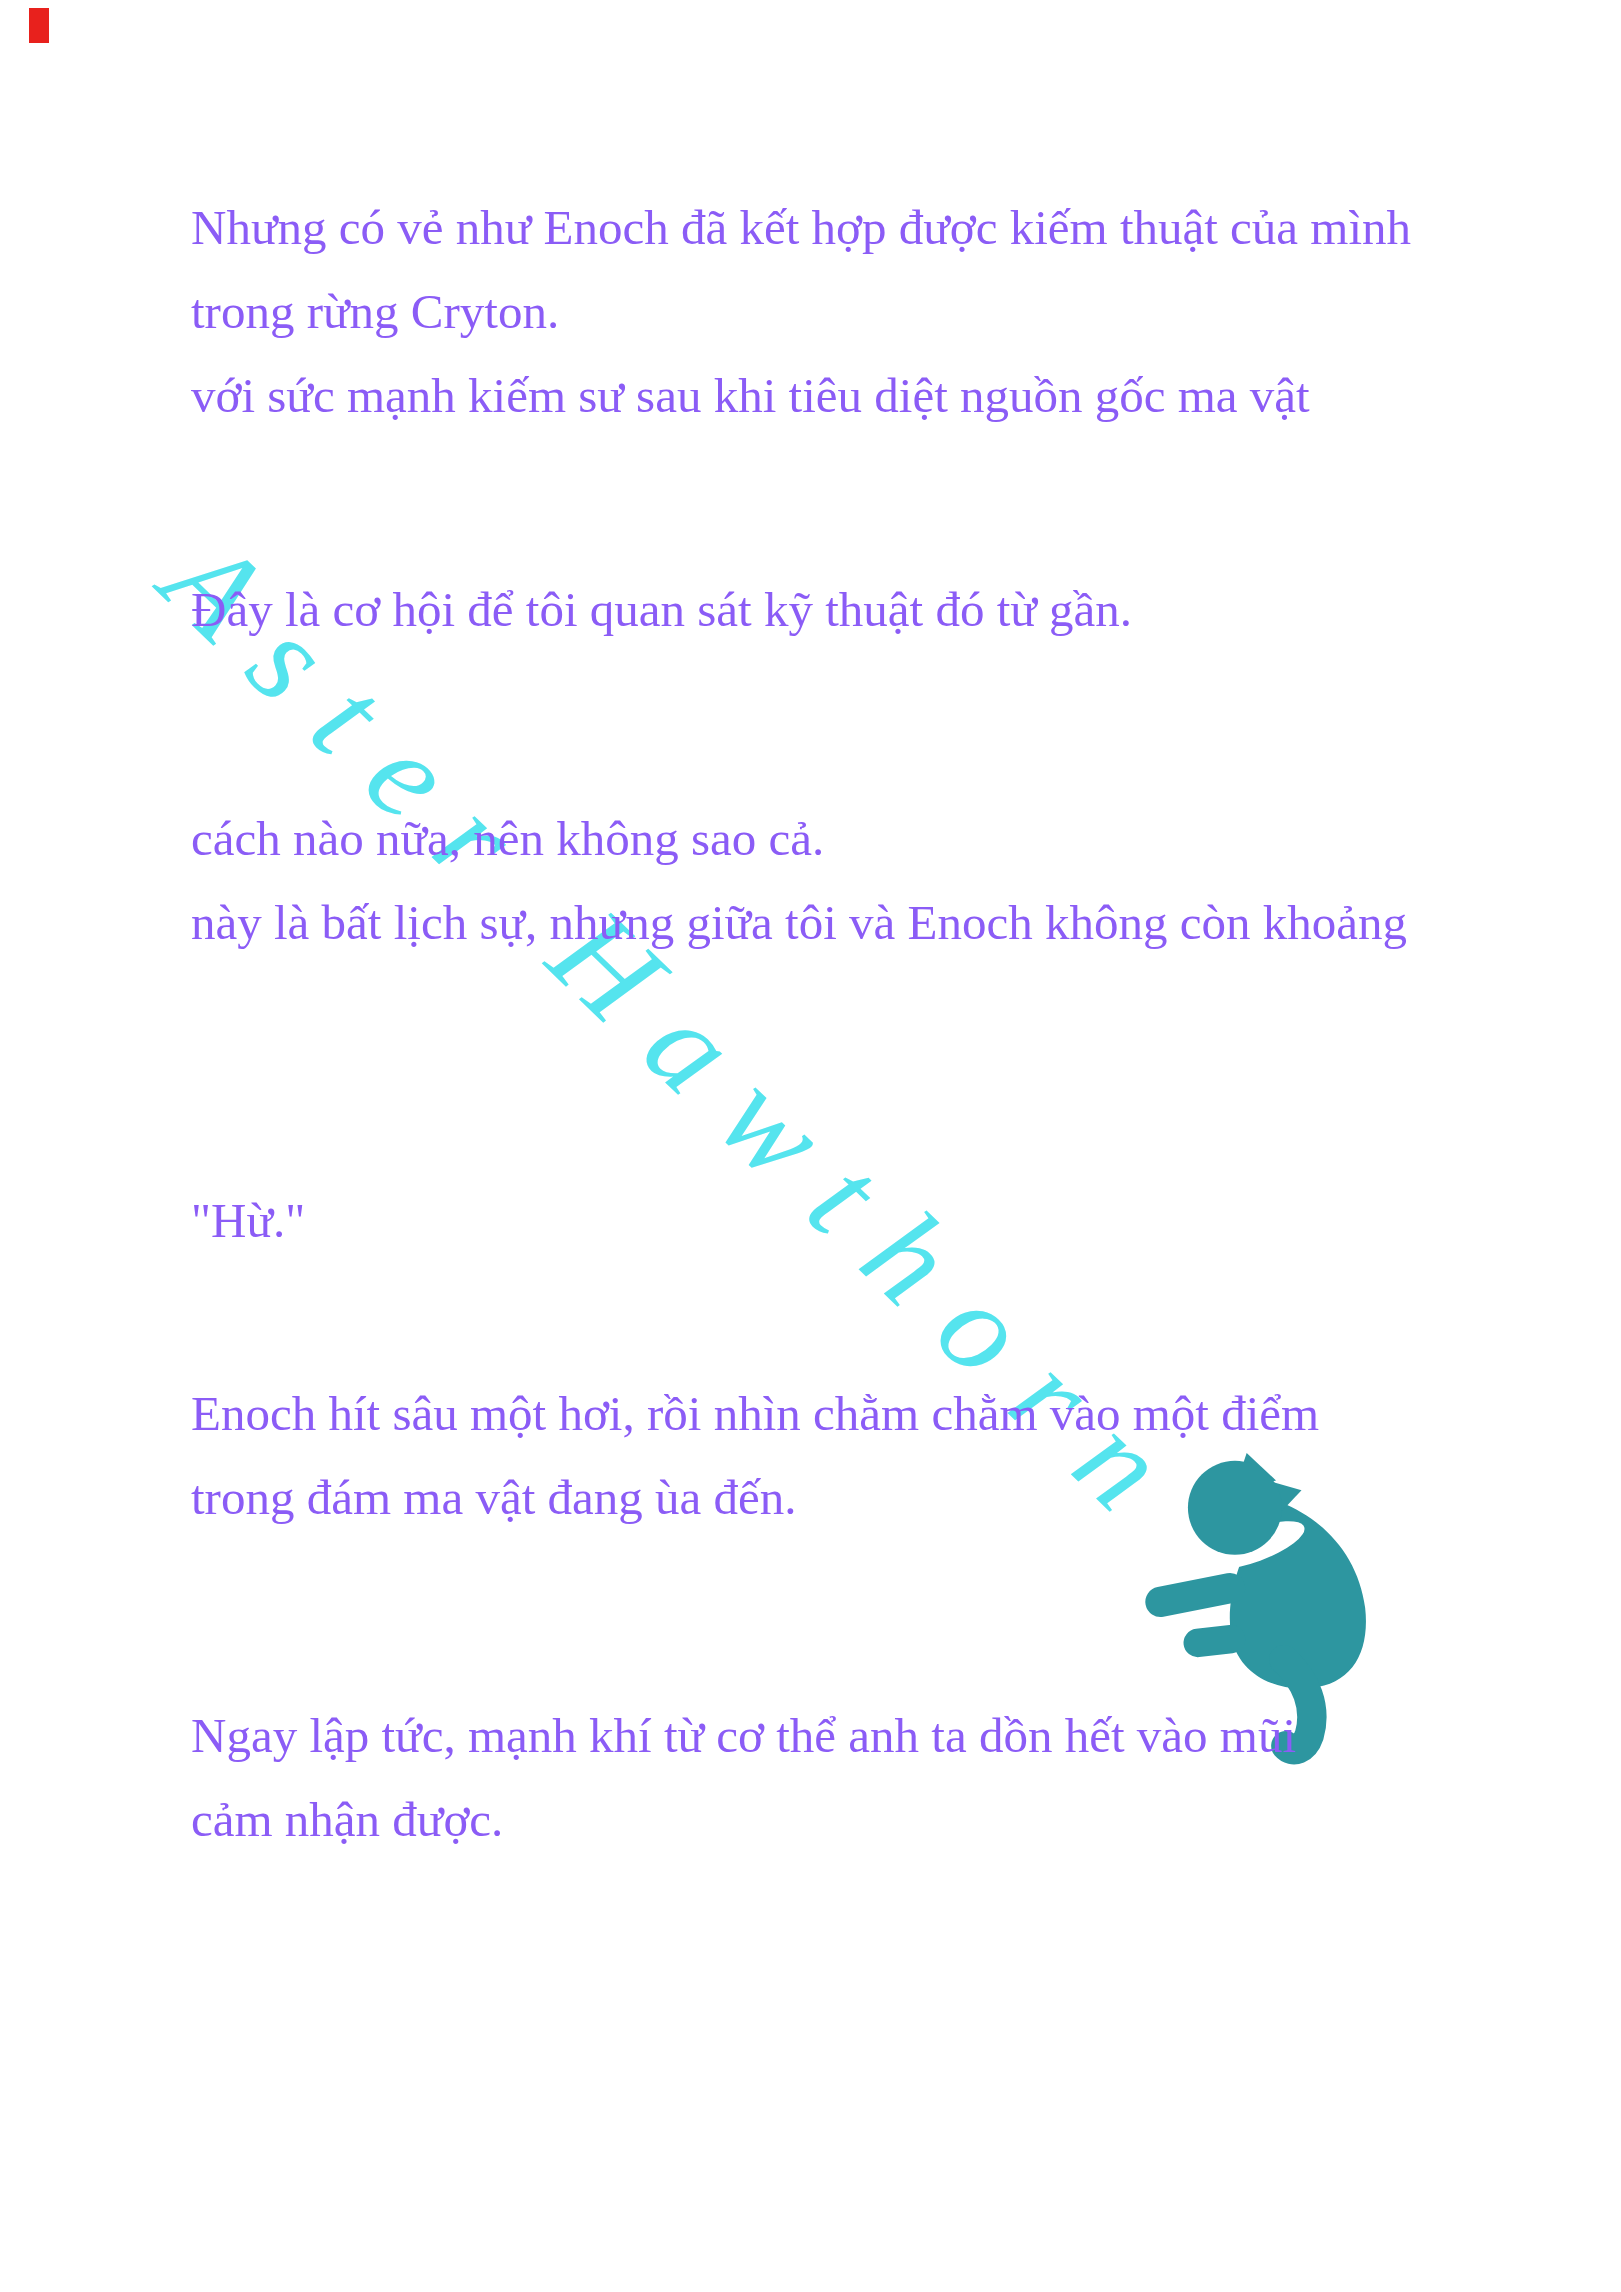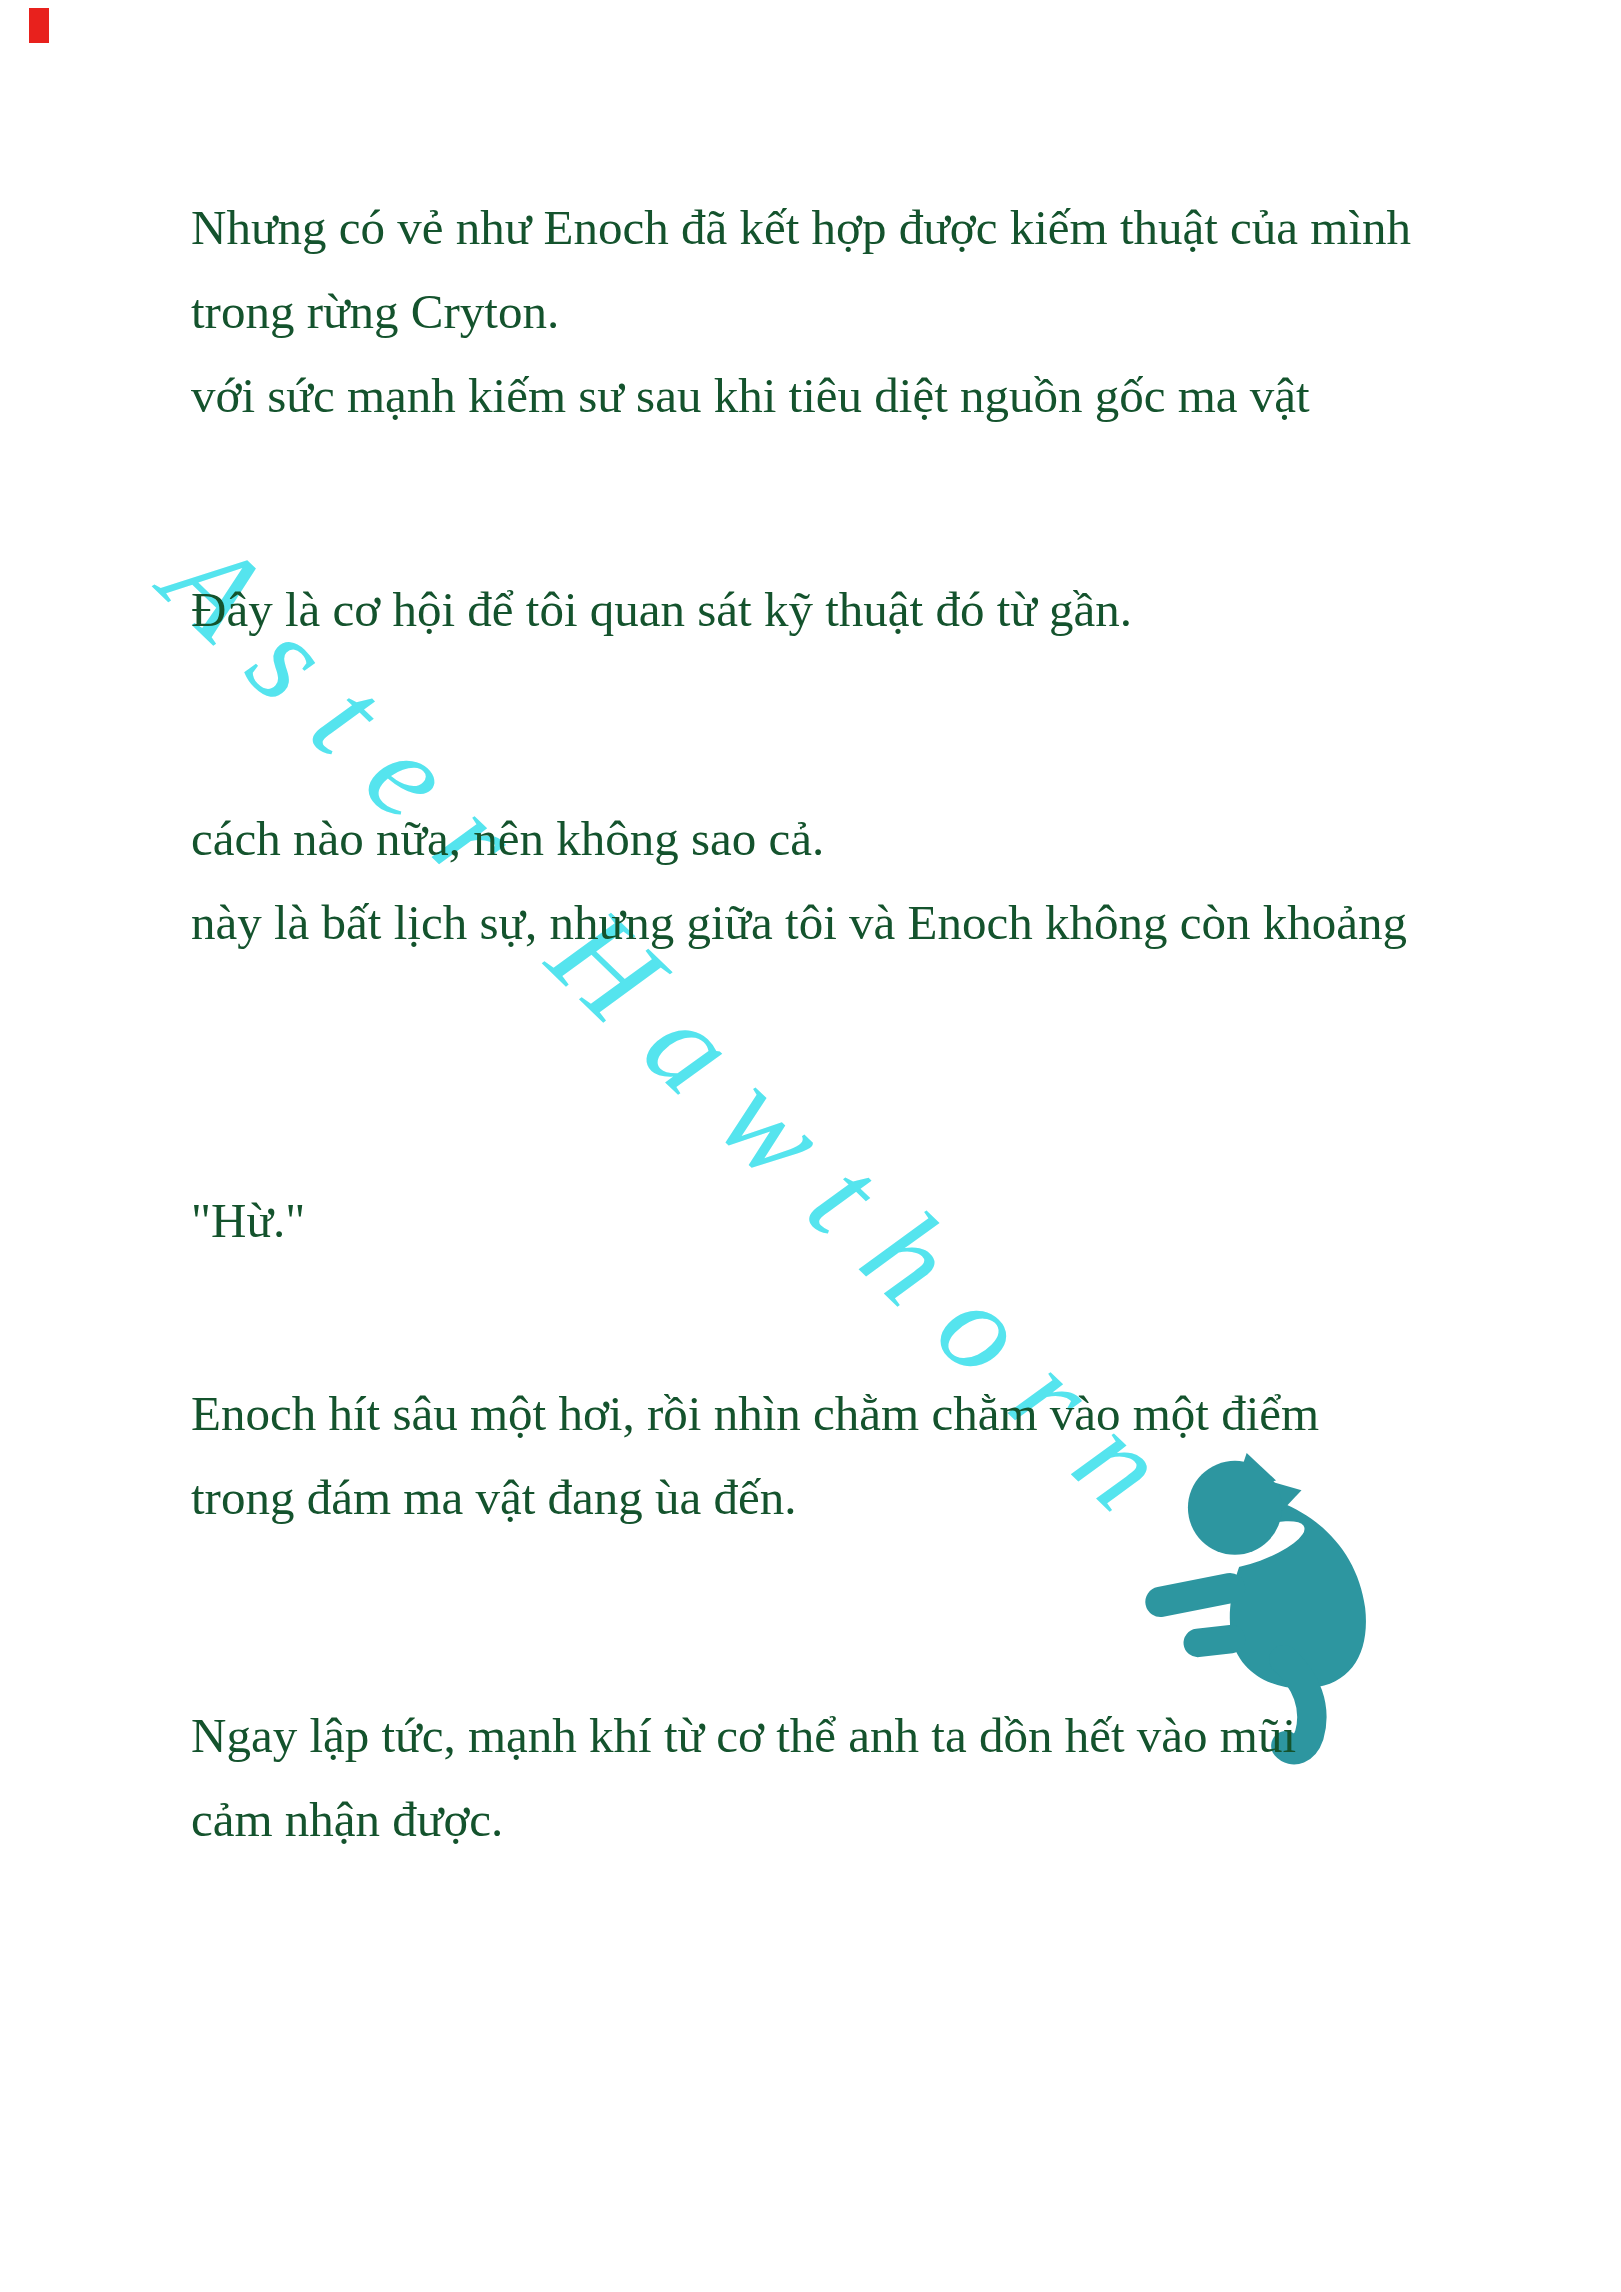--- a/index.html
+++ b/index.html
@@ -35,21 +35,21 @@
   #corner-mark{
     position:absolute;
     left:29px;top:7.8px;
     width:19.6px;height:35px;
     z-index:3;
   }
   
   #text-layer{
     position:absolute;inset:0;
     z-index:5;
-    color:#14532d;
+    color:#8b5cf6;
   }
   .para{
     position:absolute;
     left:191px;
     width:1313px;
     font-size:49px;
     line-height:84px;
   }
   .para .line{
     white-space:nowrap;

